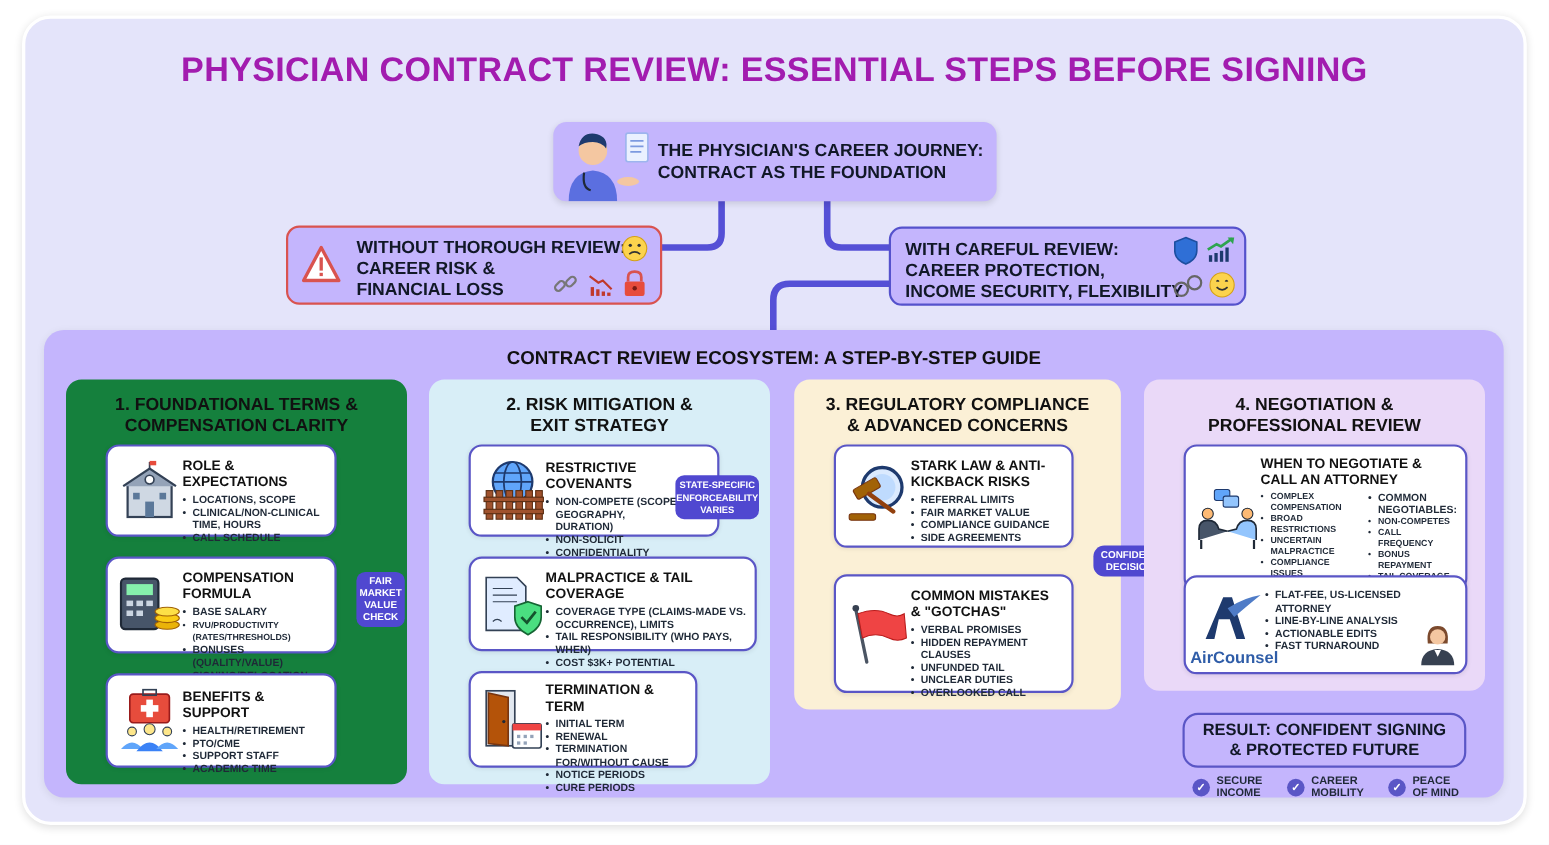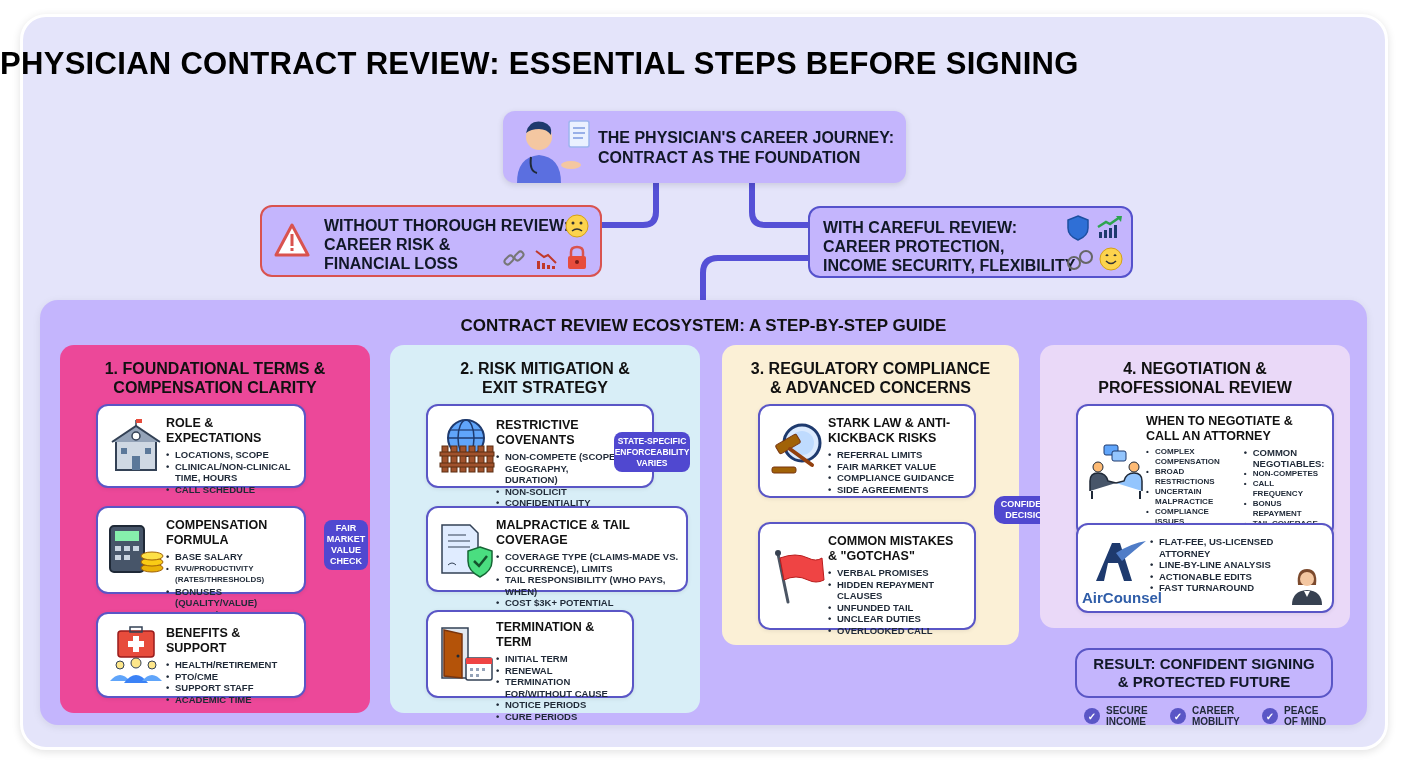--- a/index.html
+++ b/index.html
@@ -3,41 +3,41 @@
 <meta charset="utf-8">
 <style>
   * { box-sizing: border-box; margin: 0; padding: 0; }
   html, body { width: 1408px; height: 768px; background: #ffffff; overflow: hidden; }
   body { font-family: "Liberation Sans", sans-serif; color: #111827; position: relative; }
 
   .frame { position: absolute; left: 20px; top: 14px; width: 1368px; height: 736px;
     background: #e4e4fa; border-radius: 26px; border: 3px solid #ffffff;
     box-shadow: 0 2px 8px rgba(0,0,0,0.12); }
 
-  .main-title { position: absolute; left: 0; top: 46px; width: 1408px; 
-    font-size: 31px; font-weight: 700; color: #000000; letter-spacing: 0.3px; }
+  .main-title { position: absolute; left: 0; top: 46px; width: 1408px; text-align: center;
+    font-size: 31px; font-weight: 700; color: #a21caf; letter-spacing: 0.3px; }
 
   .card { position: absolute; background: #c4b5fd; border-radius: 12px; }
 
   .journey { left: 503px; top: 111px; width: 403px; height: 72px; box-shadow: 0 2px 6px rgba(0,0,0,0.12); }
   .journey .txt { position: absolute; left: 95px; top: 17px; font-size: 16px; font-weight: 700; line-height: 20px; }
 
   .without { left: 260px; top: 205px; width: 342px; height: 72px; border: 2px solid #d9534f; }
   .without .txt { position: absolute; left: 62px; top: 9px; font-size: 16px; font-weight: 700; line-height: 19px; }
 
   .with { left: 808px; top: 206px; width: 325px; height: 72px; border: 2px solid #5552cc; }
   .with .txt { position: absolute; left: 13px; top: 10px; font-size: 16px; font-weight: 700; line-height: 19px; }
 
   .ecosystem { left: 40px; top: 300px; width: 1327px; height: 425px; border-radius: 18px;
     box-shadow: 0 2px 8px rgba(0,0,0,0.08); }
   .eco-title { position: absolute; left: 0; top: 16px; width: 1327px; text-align: center;
     font-size: 17px; font-weight: 700; color: #111; }
 
   .col { position: absolute; border-radius: 14px; }
-  .col1 { left: 60px;  top: 345px; width: 310px; height: 368px; background: #ec4899; }
+  .col1 { left: 60px;  top: 345px; width: 310px; height: 368px; background: #15803d; }
   .col2 { left: 390px; top: 345px; width: 310px; height: 368px; background: #d8eef7; }
   .col3 { left: 722px; top: 345px; width: 297px; height: 300px; background: #fbf0d6; }
   .col4 { left: 1040px; top: 345px; width: 310px; height: 283px; background: #ead9f8; }
   .col-title { position: absolute; left: 0; width: 100%; top: 14px; text-align: center;
     font-size: 16px; font-weight: 700; line-height: 19px; color: #111; }
 
   .box { position: absolute; background: #ffffff; border: 2px solid #5a56c6; border-radius: 12px;
     box-shadow: 0 1px 4px rgba(0,0,0,0.08); }
   .box .icon { position: absolute; left: 8px; top: 50%; transform: translateY(-50%); width: 60px; height: 60px; }
   .box .body { position: absolute; left: 68px; top: 10px; right: 6px; }

